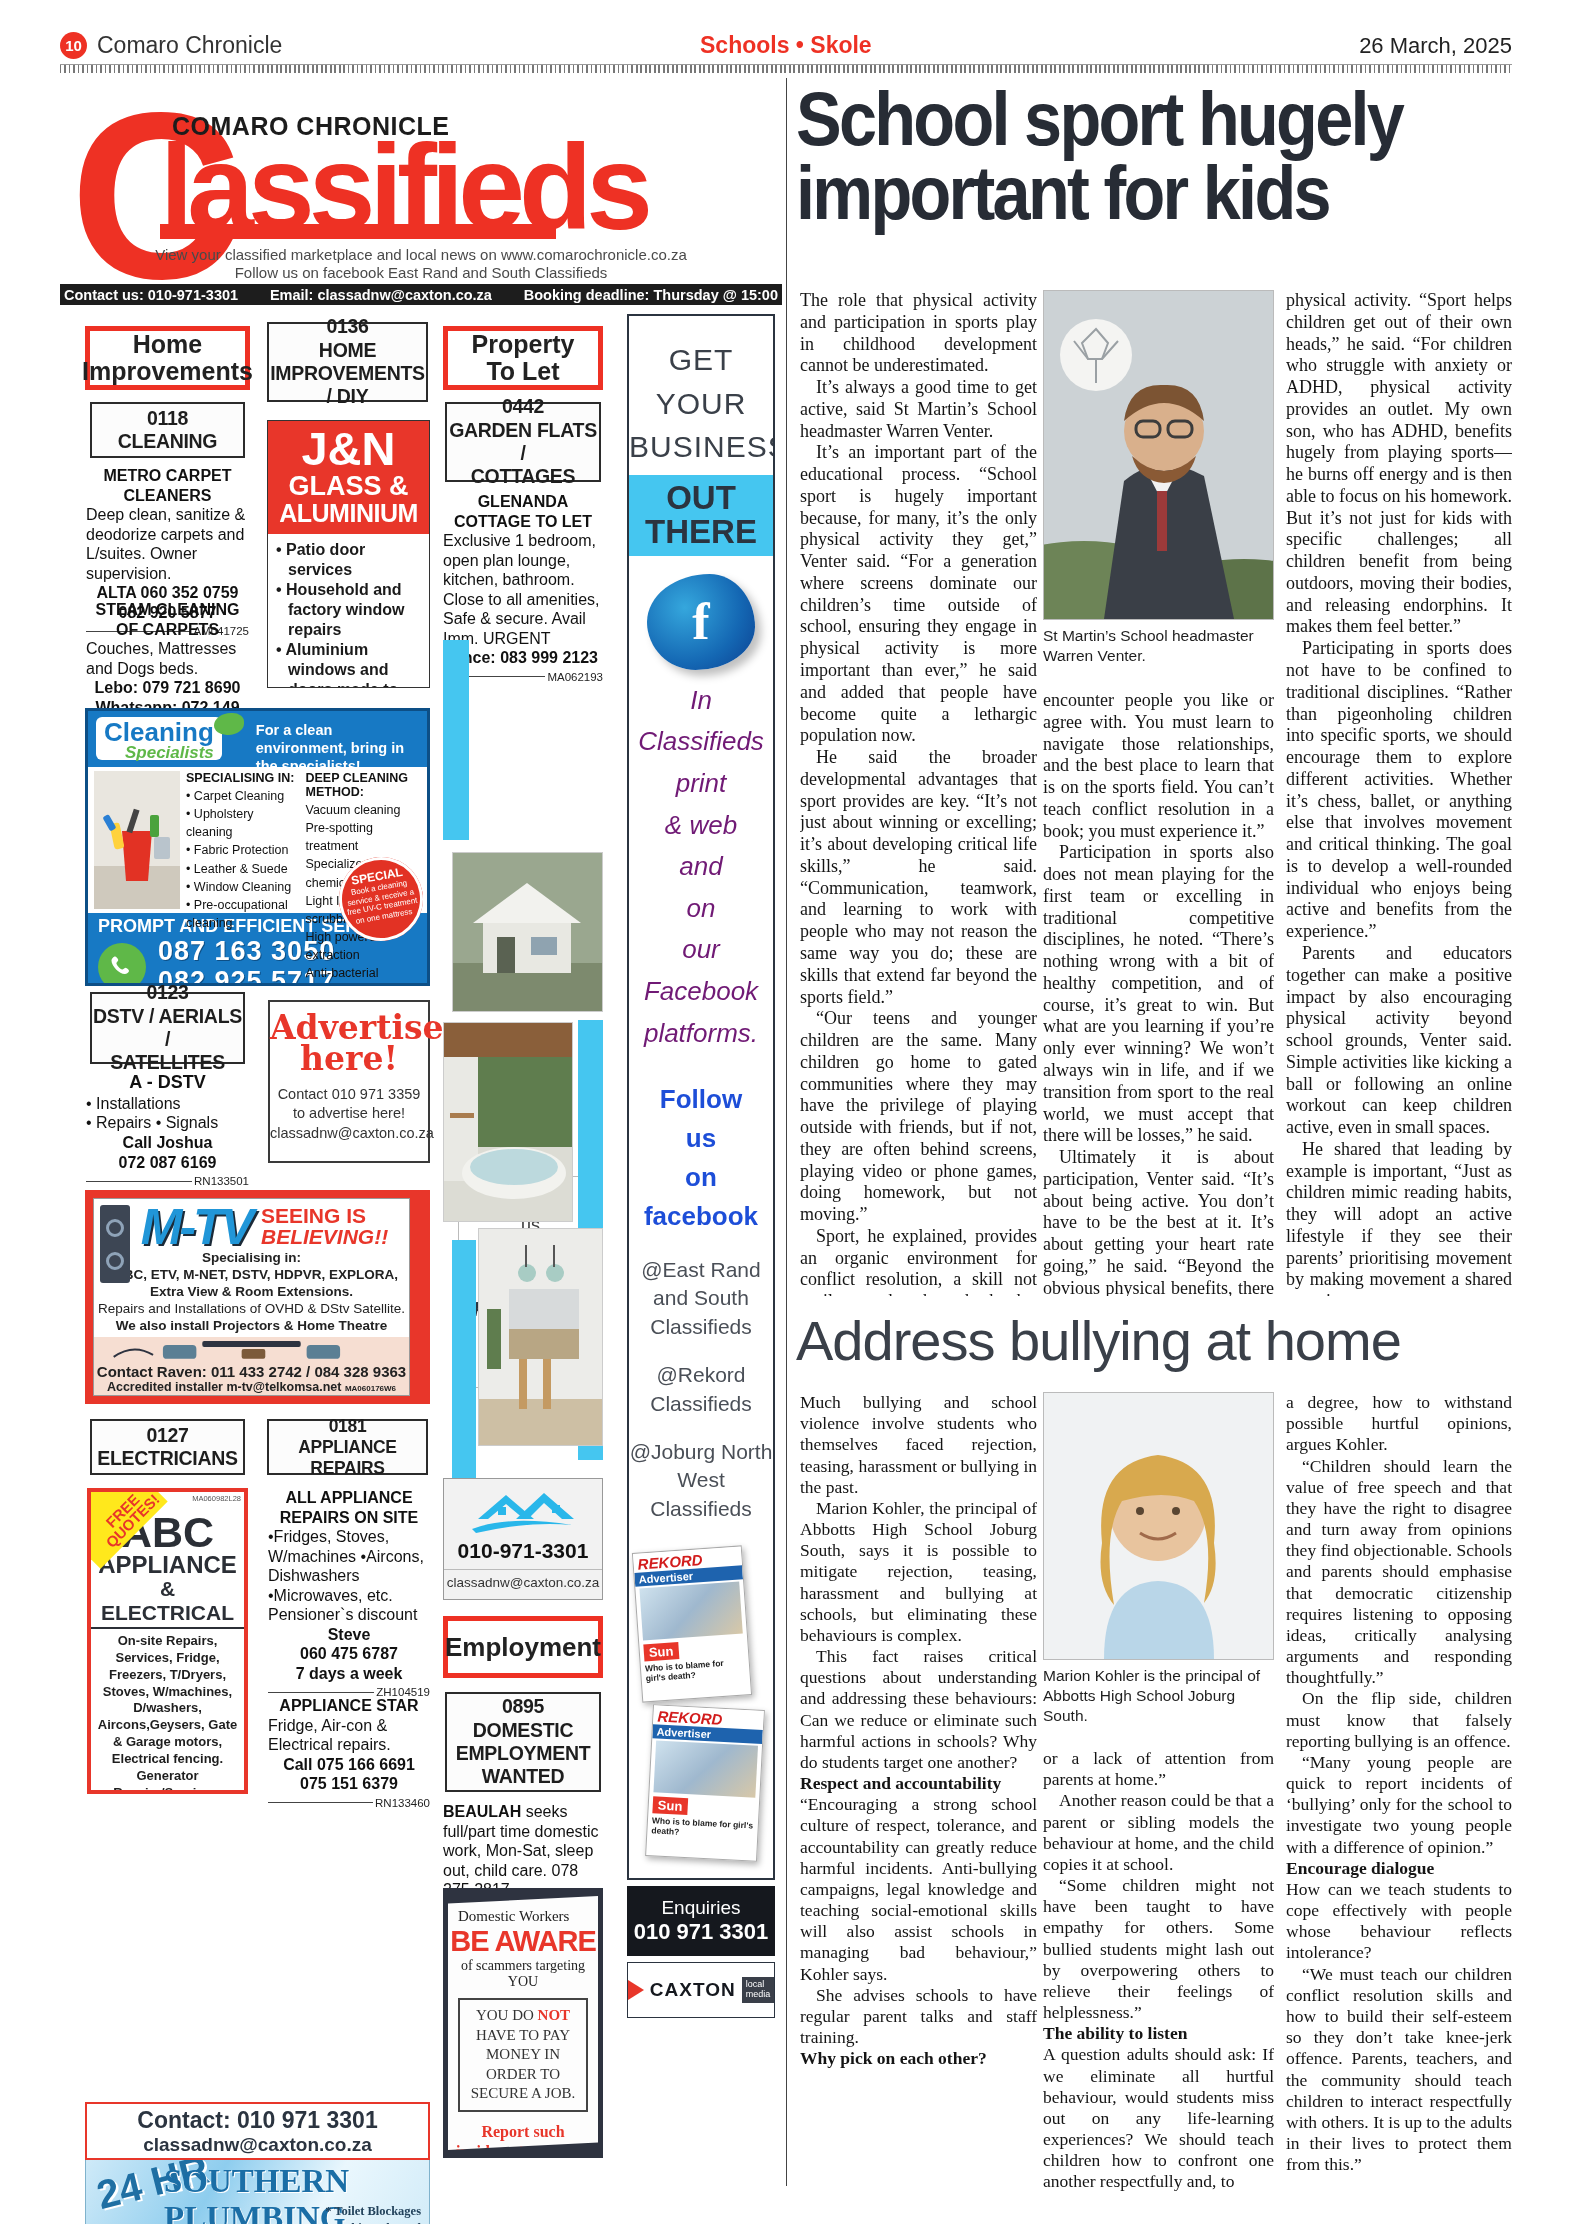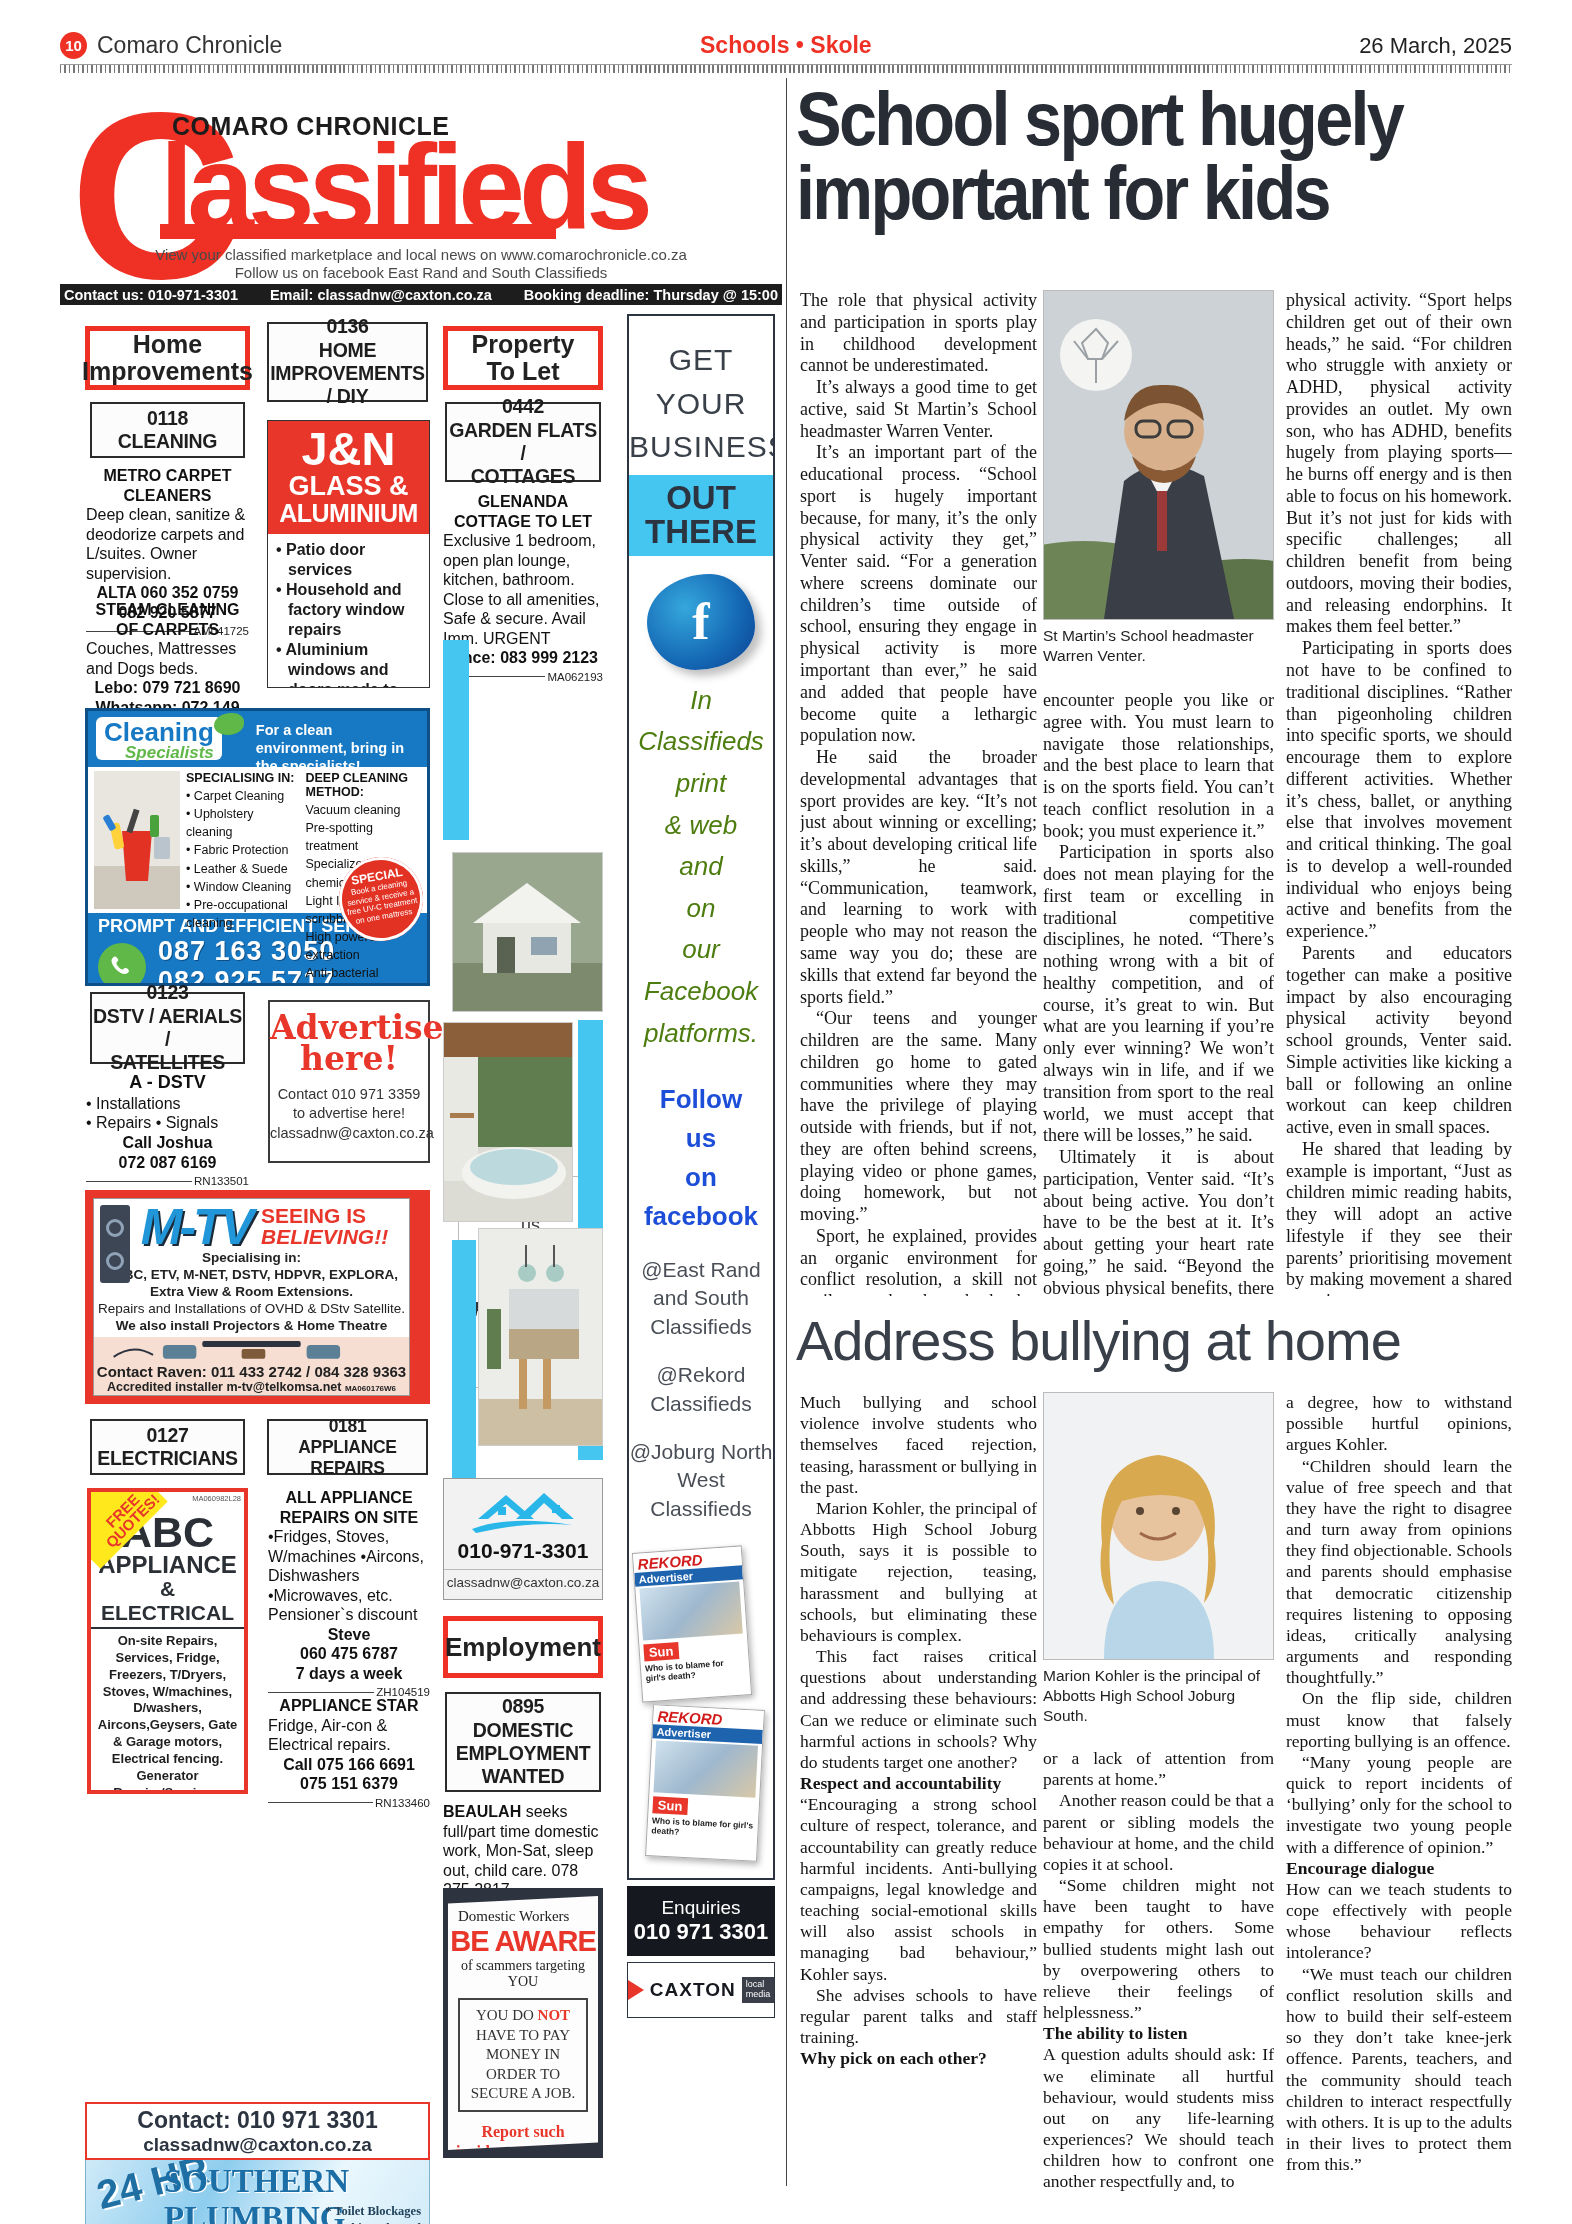--- a/index.html
+++ b/index.html
@@ -142,21 +142,21 @@
   
   .getbox { border:2px solid #2b3440; background:#fff; text-align:center; overflow:hidden; }
   .get-t { font-size:30px; color:#3a4049; letter-spacing:1px; line-height:1.45; margin-top:22px; }
   .get-out { background:#45c6f0; color:#2b3440; font-weight:800; font-size:33px; line-height:1.05;
              padding:6px 0; margin-top:6px; }
   .fb-blob { width:108px; height:96px; margin:18px auto 6px;
              background:radial-gradient(circle at 35% 35%, #35a7dd, #1467b3 60%, #0b3e8f);
              border-radius:58% 42% 55% 45% / 50% 55% 45% 50%; display:flex; align-items:center; justify-content:center;
              box-shadow:6px 6px 8px rgba(0,0,0,0.25); }
   .fb-f { color:#fff; font-size:52px; font-weight:800; font-family:"Liberation Serif",serif; }
-  .get-in { font-style:italic; color:#4d7c0f; font-size:26px; line-height:1.6; margin-top:10px; }
+  .get-in { font-style:italic; color:#701a75; font-size:26px; line-height:1.6; margin-top:10px; }
   .get-follow { font-weight:700; color:#1d4ed8; font-size:26px; line-height:1.5; margin-top:26px; }
   .get-handle { color:#4a4f57; font-size:21px; line-height:1.35; margin-top:20px; }
   .covers { position:relative; height:330px; margin-top:20px; }
   .cover { position:absolute; background:#fff; border:1px solid #aaa; box-shadow:2px 3px 6px rgba(0,0,0,.3);
            overflow:hidden; text-align:left; }
   .cov-mast { background:#fff; color:#d21c1c; font-weight:800; font-size:15px; font-style:italic; padding:2px 4px 0; }
   .cov-sub { background:#1e63ae; color:#fff; font-weight:800; font-size:11px; padding:1px 4px; }
   .cov-sun { background:#e8362a; color:#fff; font-weight:800; font-size:13px; display:inline-block; padding:1px 5px; margin:2px 4px; }
   .cov-head { font-size:8.5px; font-weight:bold; color:#222; padding:0 4px; line-height:1.2; }
   .cov-img { height:52px; background:linear-gradient(135deg,#cfe2ee,#9fb8ce 50%,#d8c8a8); margin:2px 4px; }

